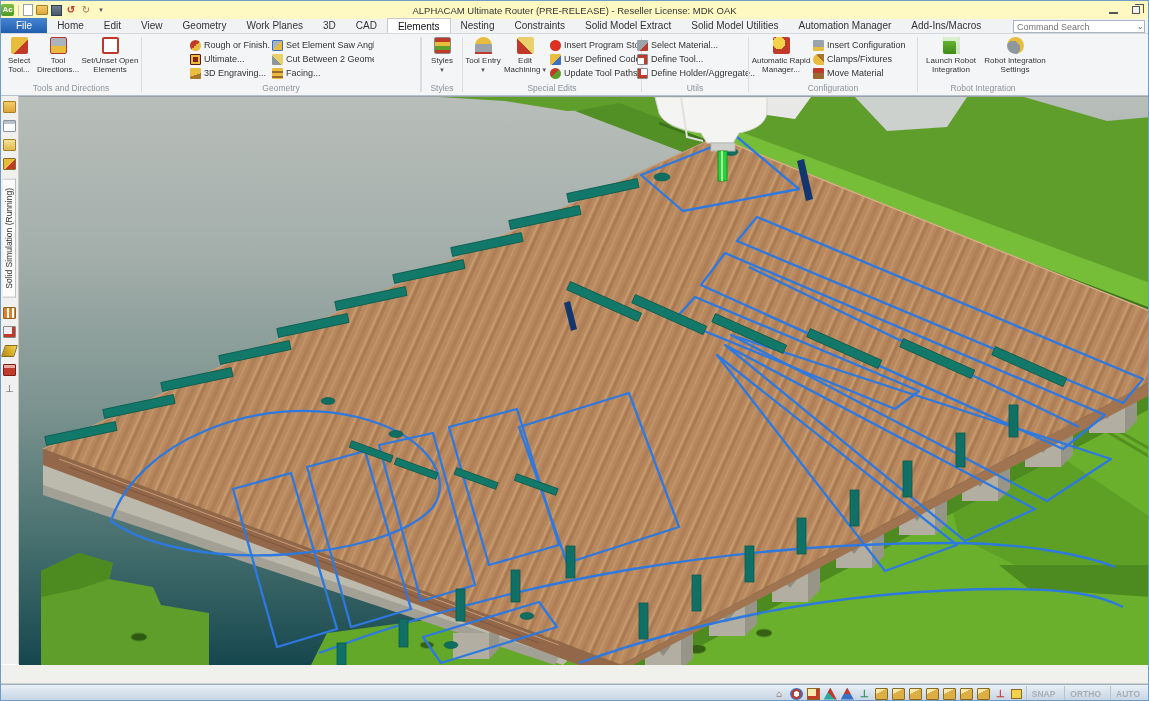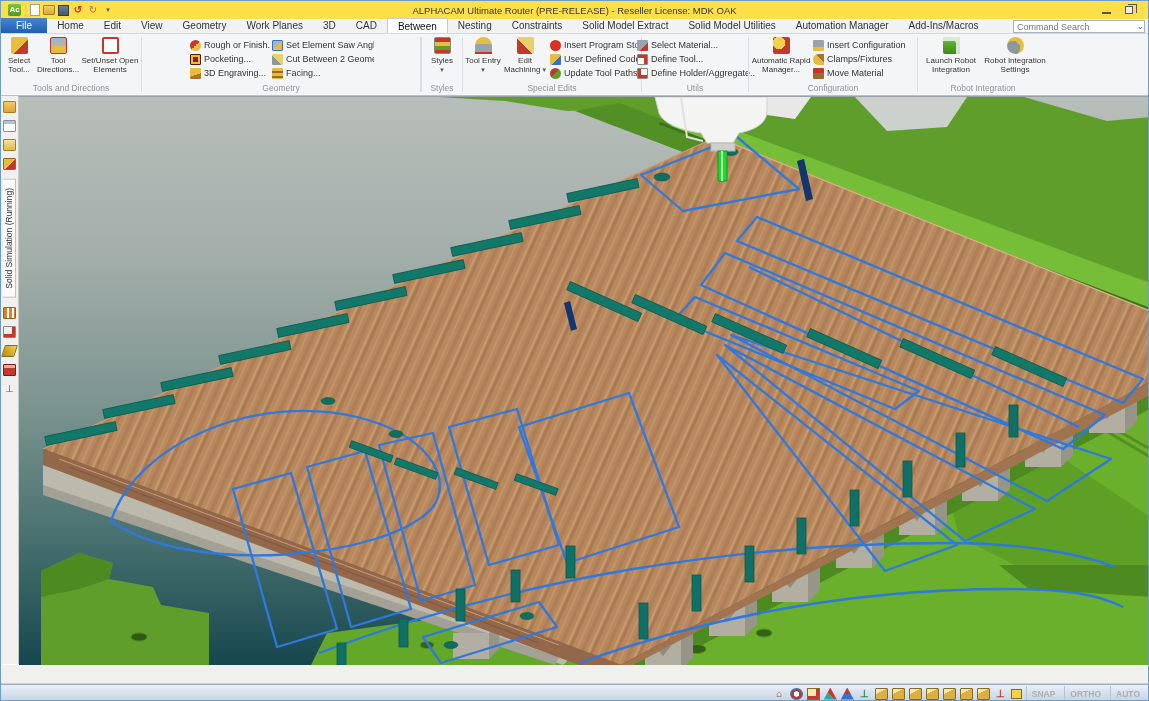--- a/index.html
+++ b/index.html
@@ -1,19 +1,19 @@
 <!DOCTYPE html>
 <html><head>
 <meta charset="utf-8">
 <style>
   html,body{margin:0;padding:0;background:#e8e8e8;}
   *{box-sizing:border-box;font-family:"Liberation Sans",sans-serif;}
   .app{width:1149px;height:701px;background:#f0f0f0;position:relative;overflow:hidden;border:1px solid #6f9bc7;}
   
-  .titlebar{height:18px;background:#fde047;display:flex;align-items:center;position:relative;padding:0 7px;}
+  .titlebar{height:18px;background:#fef9c3;display:flex;align-items:center;position:relative;padding:0 0;}
   .qat{display:flex;align-items:center;gap:3px;z-index:2;}
   .logo{width:13px;height:12px;background:linear-gradient(#7dc142,#4f9a22);color:#fff;font-size:8px;font-weight:bold;text-align:center;line-height:12px;border-radius:2px;}
   .qdiv{width:1px;height:11px;background:#c9c9c9;margin:0 1px;}
   .qi{width:12px;height:12px;font-size:10px;line-height:12px;text-align:center;color:#444;}
   .qi-page{background:#fff;border:1px solid #98a2ac;width:10px;height:12px;}
   .qi-folder{background:linear-gradient(#f3cd68,#dca63c);border:1px solid #a87f22;width:12px;height:10px;border-radius:1px;}
   .qi-save{background:linear-gradient(#6d7f90,#46586a);border:1px solid #2f3f4e;width:11px;height:11px;}
   .qi-undo{color:#c0392b;font-weight:bold;}
   .qi-redo{color:#b06a5a;}
   .qi-chev{color:#555;font-size:7px;}
@@ -81,21 +81,21 @@
 
   <div class="tabrow">
     <div class="ftab">File</div>
     <div class="tab">Home</div>
     <div class="tab">Edit</div>
     <div class="tab">View</div>
     <div class="tab">Geometry</div>
     <div class="tab">Work Planes</div>
     <div class="tab">3D</div>
     <div class="tab">CAD</div>
-    <div class="tab active">Between</div>
+    <div class="tab active">Elements</div>
     <div class="tab">Nesting</div>
     <div class="tab">Constraints</div>
     <div class="tab">Solid Model Extract</div>
     <div class="tab">Solid Model Utilities</div>
     <div class="tab">Automation Manager</div>
     <div class="tab">Add-Ins/Macros</div>
     <div class="cmdsearch">
       <input placeholder="Command Search" style="">
       <span class="chev">⌄</span>
     </div>
@@ -124,21 +124,21 @@
 
     <div class="rgroup" style="width:278px">
       <div class="rbody">
         <div class="scol" style="width:82px">
           <div class="sb">
               <span class="ric" style="background:linear-gradient(135deg,#c23a2a 50%,#e8bd3e 50%);border-radius:50%;"></span>
               <span>Rough or Finish...</span>
             </div>
           <div class="sb">
               <span class="ric" style="background:#8a2318;border:1px solid #5d150d;box-shadow:inset 0 0 0 2px #e8bd3e;"></span>
-              <span>Pocketing...</span>
+              <span>Ultimate...</span>
             </div>
           <div class="sb">
               <span class="ric" style="background:linear-gradient(160deg,#e8bd3e 60%,#a8762a 60%);"></span>
               <span>3D Engraving...</span>
             </div>
         </div>
         <div class="scol" style="width:104px">
           <div class="sb">
               <span class="ric" style="background:linear-gradient(135deg,#aab4bc 45%,#e8bd3e 45%);border:1px solid #3a6fc4;"></span>
               <span>Set Element Saw Angle</span>

